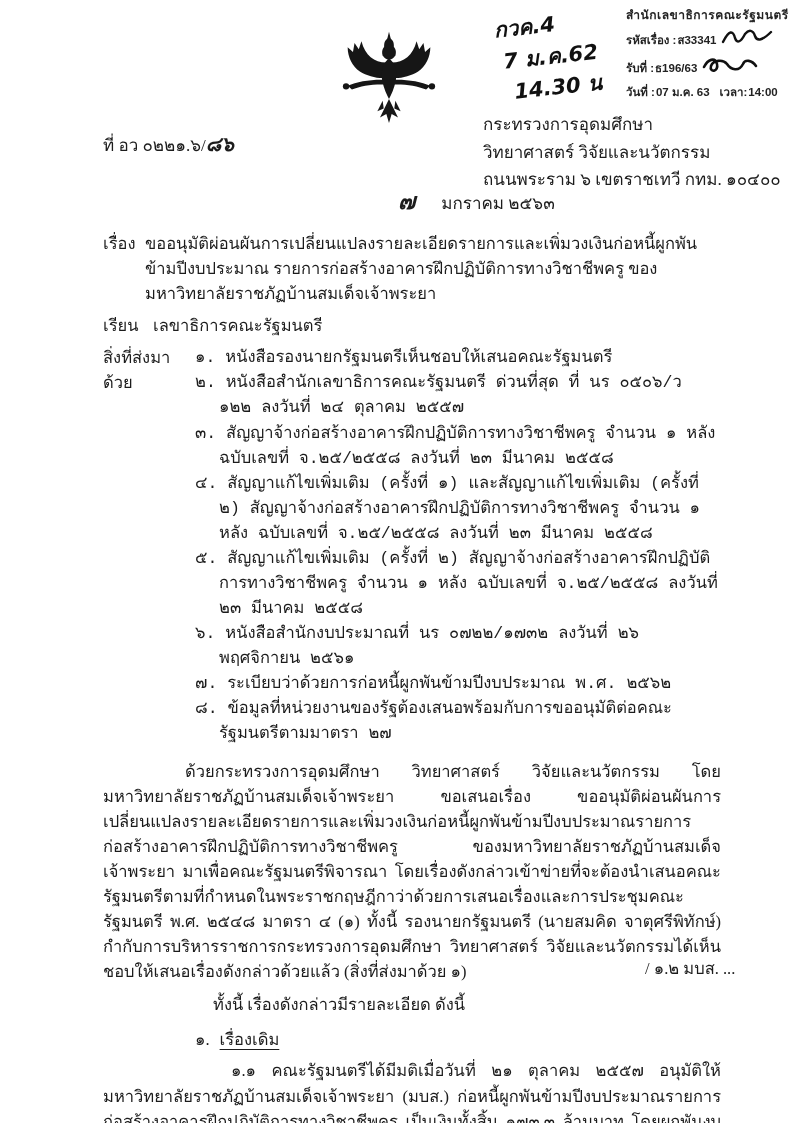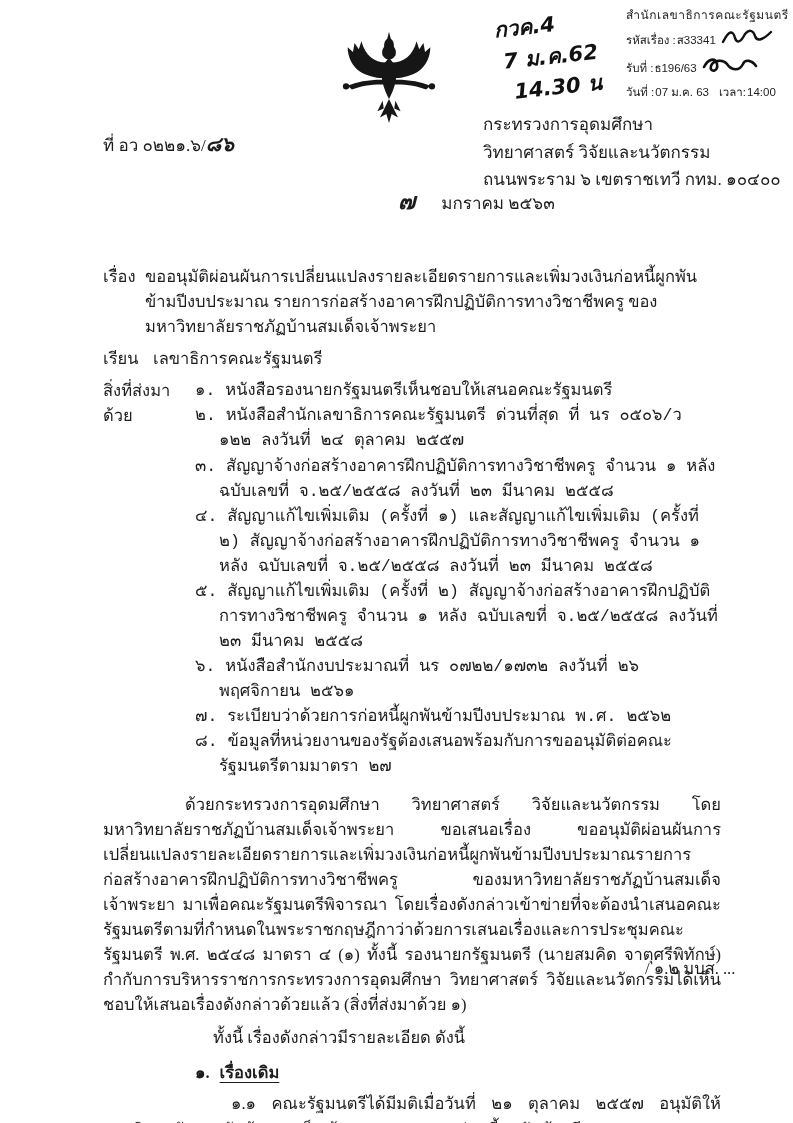--- a/index.html
+++ b/index.html
@@ -10,21 +10,21 @@
     margin:0 auto;
     background:#ffffff;
     font-family:"Liberation Serif","DejaVu Serif",serif;
     color:#1c1c1c;
     overflow:hidden;
   }
   
   .stamp {
     position:absolute; top:4px; left:626px; width:164px;
     font-family:"Liberation Sans","DejaVu Sans",sans-serif;
-    font-weight:normal; color:#232323; font-size:11.5px; line-height:1.9;
+    font-weight:bold; color:#232323; font-size:11.5px; line-height:1.9;
   }
   .stamp .row { display:flex; align-items:center; gap:1px; white-space:nowrap; }
   .stamp .office { font-size:12px; letter-spacing:.5px; }
   .sig { display:inline-block; margin-left:4px; }
   
   .hand-note {
     position:absolute; top:10px; left:497px;
     font-style:italic; font-weight:600; font-size:21px; line-height:1.5;
     transform:rotate(-6deg); color:#111;
     font-family:"DejaVu Sans",sans-serif;
@@ -34,33 +34,33 @@
   
   .letter-no { position:absolute; top:128px; left:103px; font-size:17px; }
   .hand { font-style:italic; font-weight:700; font-family:"DejaVu Sans",sans-serif; }
   .letter-no .hand { font-size:20px; }
   .garuda { position:absolute; top:30px; left:336px; }
   .org-address { position:absolute; top:111px; left:483px; font-size:17px; line-height:1.62; }
   .date-line { position:absolute; top:183px; left:398px; font-size:17px; }
   .date-line .hand { font-size:23px; margin-right:26px; }
   
   .body-block { position:absolute; top:231px; left:103px; width:618px; font-size:16.5px; line-height:1.52; }
-  .labelled { display:flex; align-items:flex-start;margin-top:33px; }
+  .labelled { display:flex; align-items:flex-start; }
   .subject-row .lbl { width:42px; flex:none; }
   .salutation-row { margin-top:7px; }
   .salutation-row .lbl { width:50px; flex:none; }
   .attachments-row { margin-top:7px; }
   .attachments-row .lbl { width:92px; flex:none; }
   .attach-list { list-style:none; flex:1;font-family:Liberation Mono, monospace; }
   .attach-list li { padding-left:24px; text-indent:-24px; }
   .para { margin-top:12px; text-align:justify; }
   .para.indent1 { text-indent:82px; }
   .para.indent2 { text-indent:128px; }
   .detail-line { margin-top:8px; margin-left:110px; }
-  .section-heading { margin-top:10px; margin-left:92px; font-weight:bold; }
+  .section-heading { margin-top:10px; margin-left:92px; font-weight:normal; }
   .section-heading .num { margin-right:10px; }
   .section-heading .ttl { text-decoration:underline; text-underline-offset:4px; }
   .continuation { position:absolute; top:955px; left:645px; font-size:16.5px; }
 </style>
 </head>
 <body>
 
 <div class="page">
 
   <div class="hand-note">

